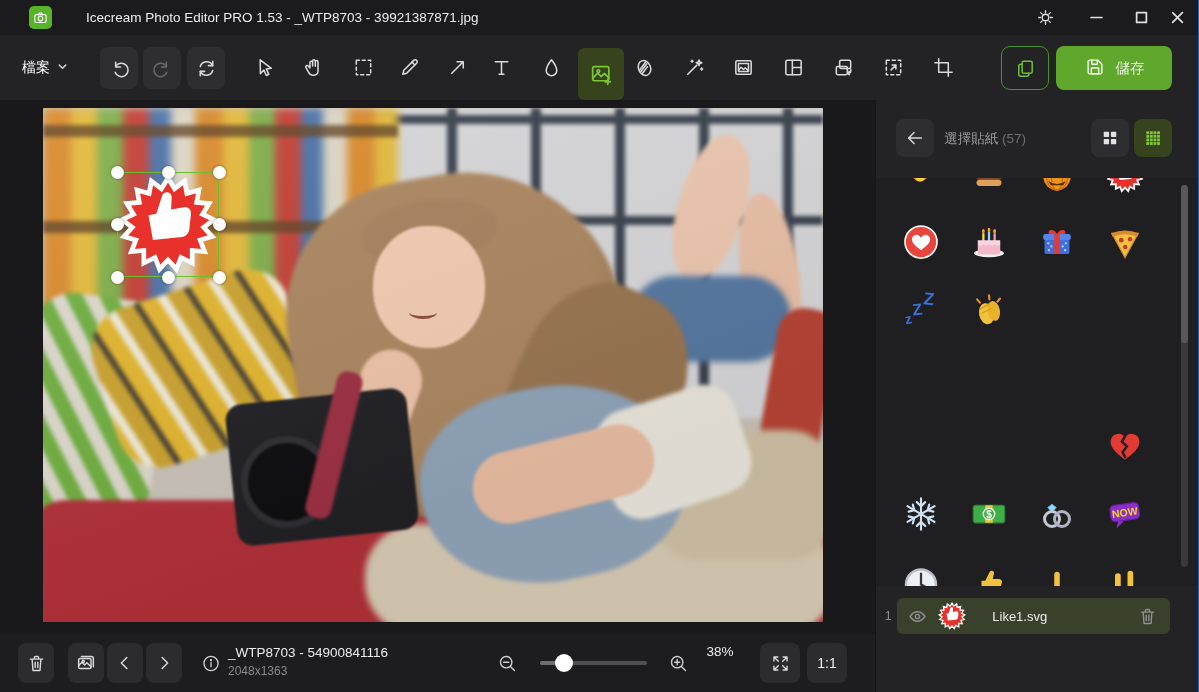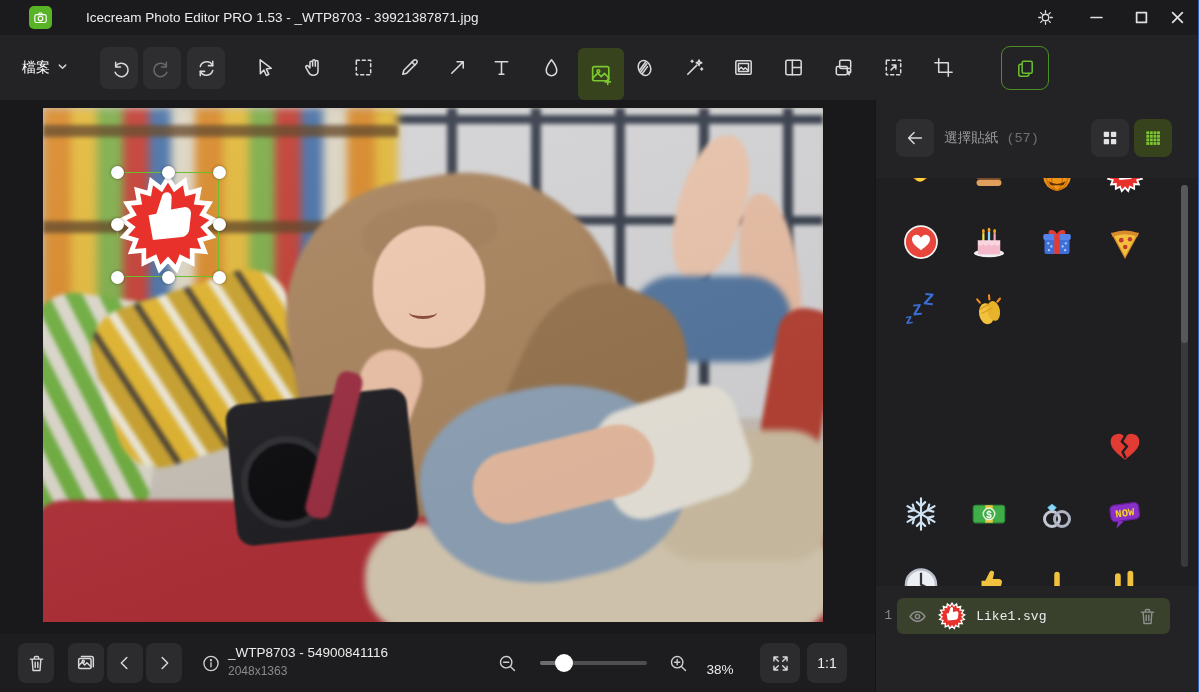--- a/index.html
+++ b/index.html
@@ -86,44 +86,44 @@
   .sb-trash { left:18px; } .sb-gallery { left:68px; } .sb-prev { left:107px; } .sb-next { left:146px; }
   .sb-info { position:absolute; left:201px; top:19px; width:20px; height:20px; display:flex; align-items:center; justify-content:center; }
   .sb-info svg { stroke:#cfcfd1; }
   .sb-name { position:absolute; left:228px; top:11px; font-size:13.5px; color:#ececec; white-space:nowrap; }
   .sb-dims { position:absolute; left:228px; top:30px; font-size:12px; color:#8a8a8c; }
   .sb-zoomout { position:absolute; left:497px; top:19px; } .sb-zoomin { position:absolute; left:668px; top:19px; }
   .sb-zoomout svg,.sb-zoomin svg { stroke:#cfcfd1; }
   .slider { position:absolute; left:540px; top:27px; width:107px; height:4px; background:#4f4f52; border-radius:2px; }
   .slider .fill { position:absolute; left:0; top:0; height:4px; width:24px; background:#6e6e71; border-radius:2px; }
   .slider .knob { position:absolute; left:15px; top:-7px; width:18px; height:18px; background:#fff; border-radius:50%; }
-  .sb-pct { position:absolute; left:700px; top:18px; width:40px; text-align:center; font-size:13.5px; color:#ececec; line-height:36px; }
+  .sb-pct { position:absolute; left:700px; top:0; width:40px; text-align:center; font-size:13.5px; color:#ececec; line-height:36px; }
   .sb-fit { left:760px; width:40px; } .sb-ratio { left:807px; width:40px; color:#ececec; font-size:14px; }
 
   
-  .panel { position:relative; width:323px; height:592px; background:#232325; border-left:1px solid #151517;font-family:Liberation Mono, monospace; }
+  .panel { position:relative; width:323px; height:592px; background:#232325; border-left:1px solid #151517; }
   .panel-header { position:relative; height:78px; background:#232325; }
   .back-btn { position:absolute; left:20px; top:19px; width:38px; height:38px; background:#2e2e31; border-radius:8px; display:flex; align-items:center; justify-content:center; }
   .back-btn svg { stroke:#d9d9db; }
   .panel-title { position:absolute; left:68px; top:0; line-height:78px; font-size:13.5px; color:#9c9c9e; }
   .panel-title .cnt { color:#6f6f72; }
   .view-btn { position:absolute; top:19px; width:38px; height:38px; border-radius:8px; background:#2e2e31; display:flex; align-items:center; justify-content:center; }
   .view-grid2 { left:215px; } .view-grid4 { left:258px; background:#36431d; }
   .sticker-scroll { position:absolute; left:0; top:78px; width:323px; height:408px; background:#1f1f21; overflow:hidden; }
   .sticker-rows { position:absolute; left:11px; top:-38px; width:272px; }
   .sticker-row { display:flex; height:68px; }
   .sticker-cell { width:68px; height:68px; display:flex; align-items:center; justify-content:center; }
   .scrollbar-track { position:absolute; left:305px; top:7px; width:7px; height:382px; background:#39393c; border-radius:4px; }
   .scrollbar-thumb { position:absolute; left:0; top:0; width:7px; height:158px; background:#58585b; border-radius:4px; }
   .layer-area { position:absolute; left:0; top:486px; width:323px; height:106px; background:#232325; }
   .layer-index { position:absolute; left:6px; top:12px; width:12px; text-align:center; color:#8a8a8c; font-size:12.5px; line-height:36px; }
   .layer-row { position:absolute; left:21px; top:12px; width:273px; height:36px; background:#39402b; border-radius:6px; display:flex; align-items:center; }
   .layer-row .eye { margin-left:10px; display:flex; } .layer-row .eye svg { stroke:#8f8f92; }
   .layer-thumb { width:28px; height:28px; margin-left:10px; }
-  .layer-name { margin-left:10px; font-size:13px; color:#ececec; flex:1; }
+  .layer-name { margin-left:26px; font-size:13px; color:#ececec; flex:1; }
   .layer-trash { margin-right:12px; display:flex; } .layer-trash svg { stroke:#8f8f92; }
 
   svg.ic { fill:none; stroke-width:1.6; stroke-linecap:round; stroke-linejoin:round; }
 </style>
 </head>
 <body>
 
 <div class="window">
 
   <div class="titlebar">
@@ -272,20 +272,28 @@
           <path d="M7 3v14h14M3 7h14v14"></path>
         </svg>
       </div>
 
     <div class="dup-btn">
         <svg class="ic" width="23" height="23" viewBox="0 0 24 24">
           <rect x="8.5" y="4.5" width="10.5" height="12.5" rx="1.6"></rect>
           <path d="M15.5 17v1a2 2 0 0 1-2 2H7a2 2 0 0 1-2-2V9.5a2 2 0 0 1 2-2h1"></path>
         </svg>
       </div>
+    <div class="save-btn">
+      <span><svg class="ic" width="22" height="22" viewBox="0 0 24 24">
+            <path d="M4.5 6.3A1.8 1.8 0 0 1 6.3 4.5H15l4.5 4.5v8.7a1.8 1.8 0 0 1-1.8 1.8H6.3a1.8 1.8 0 0 1-1.8-1.8z"></path>
+            <path d="M8.5 4.7v4.4h6V4.7"></path>
+            <rect x="8" y="13" width="8" height="6.3"></rect>
+          </svg></span>
+      <span class="lbl">儲存</span>
+    </div>
   </div>
 
   <div class="main">
 
     <div class="canvas-area">
       <div class="photo">
         <div class="ph ph-wall"></div>
         <div class="ph ph-shelf"></div>
         <div class="ph ph-shelf2"></div>
         <div class="ph ph-foot1"></div>

